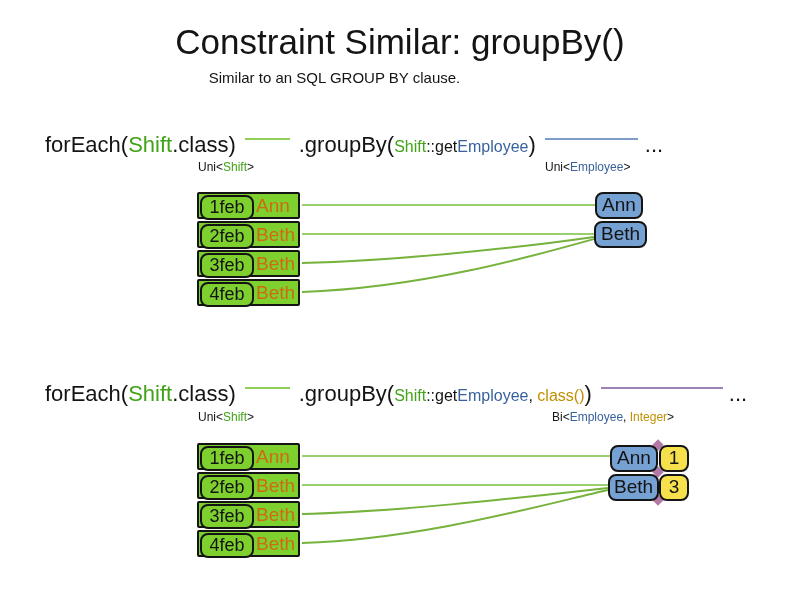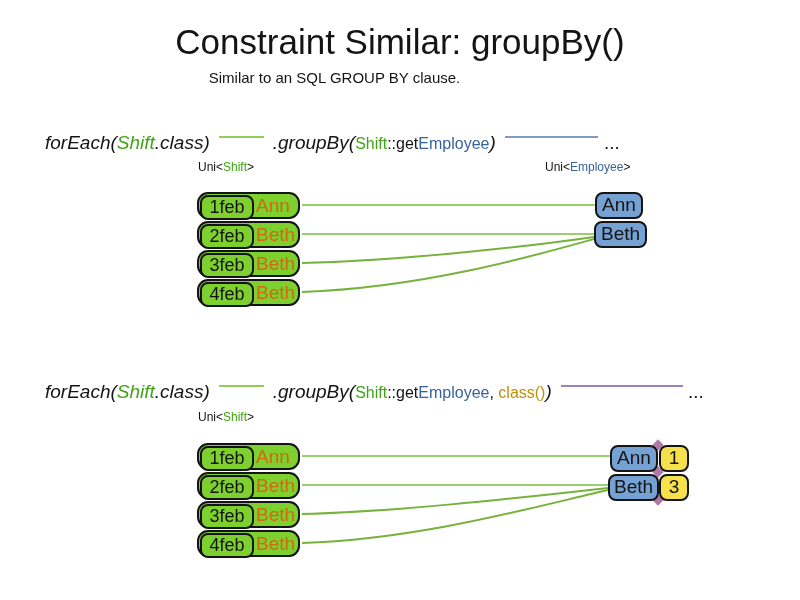--- a/index.html
+++ b/index.html
@@ -3,35 +3,35 @@
 <meta charset="utf-8">
 <style>
   html,body{margin:0;padding:0;background:#fff;}
   .slide{position:relative;width:800px;height:600px;background:#ffffff;overflow:hidden;
          font-family:"Liberation Sans",sans-serif;color:#111;}
   .title{position:absolute;top:22px;left:0;width:800px;text-align:center;
          font-size:35px;font-weight:400;color:#141414;}
   .subtitle{position:absolute;top:69px;left:0;width:669px;text-align:center;
          font-size:15px;color:#141414;}
   .code{position:absolute;left:45px;display:flex;align-items:baseline;white-space:pre;}
-  .big{font-size:19px;color:#141414;font-style:italic;}
+  .big{font-size:22px;color:#141414;}
   .small{font-size:16px;color:#141414;}
   .t-green{color:#41A317;margin-top:12px;}
   .t-blue{color:#38629B;}
   .t-orange{color:#CF6A13;}
   .t-gold{color:#BF9000;}
   .hline{align-self:center;height:2px;display:inline-block;}
   .hline.green{background:#90CE58;width:45px;margin:0 9px;}
   .hline.blue{background:#7E9CC7;width:93px;margin:0 7px 0 9px;}
   .hline.purple{background:#9C82B5;width:122px;margin:0 6px 0 9px;}
   .typelabel{position:absolute;font-size:12px;color:#141414;white-space:pre;}
   .lines{position:absolute;left:0;top:0;z-index:0;}
   .shift-table{position:absolute;z-index:1;}
   .shift-row{position:relative;width:103px;height:27px;margin-bottom:2px;
-             background:#7ED02F;border:2px solid #141414;border-radius:11px;
+             background:#7ED02F;border:2px solid #141414;border-radius:2px;
              box-sizing:border-box;}
   .date-cell{position:absolute;left:1px;top:1px;width:50px;height:21px;
              background:#7ED02F;border:2px solid #141414;border-radius:8px;
              font-size:18px;color:#141414;text-align:center;line-height:20px;}
   .emp-cell{position:absolute;left:57px;top:1px;font-size:19px;line-height:21px;}
   .group-box{position:absolute;height:27px;background:#76A1D3;
              border:2px solid #141414;border-radius:8px;box-sizing:border-box;
              font-size:19px;color:#141414;text-align:center;line-height:22px;z-index:1;}
   .count-box{position:absolute;height:27px;width:30px;background:#F6E04B;
              border:2px solid #141414;border-radius:8px;box-sizing:border-box;
@@ -109,20 +109,21 @@
     <span class="small t-blue">Employee</span>
     <span class="small">, </span>
     <span class="small t-gold">class()</span>
     <span class="big">)</span>
     <span class="hline purple"></span>
     <span class="big">...</span>
   </div>
 
   <div class="typelabel" style="left:198px;top:410px;"><span>Uni&lt;</span><span class="t-green">Shift</span><span>&gt;</span></div>
 
+  <div class="typelabel" style="left:552px;top:410px;"><span>Bi&lt;</span><span class="t-blue">Employee</span><span>, </span><span class="t-gold">Integer</span><span>&gt;</span></div>
 
   <div class="shift-table" style="left:197px;top:443px;">
     <div class="shift-row">
       <span class="date-cell">1feb</span>
       <span class="emp-cell t-orange">Ann</span>
     </div>
     <div class="shift-row">
       <span class="date-cell">2feb</span>
       <span class="emp-cell t-orange">Beth</span>
     </div>

